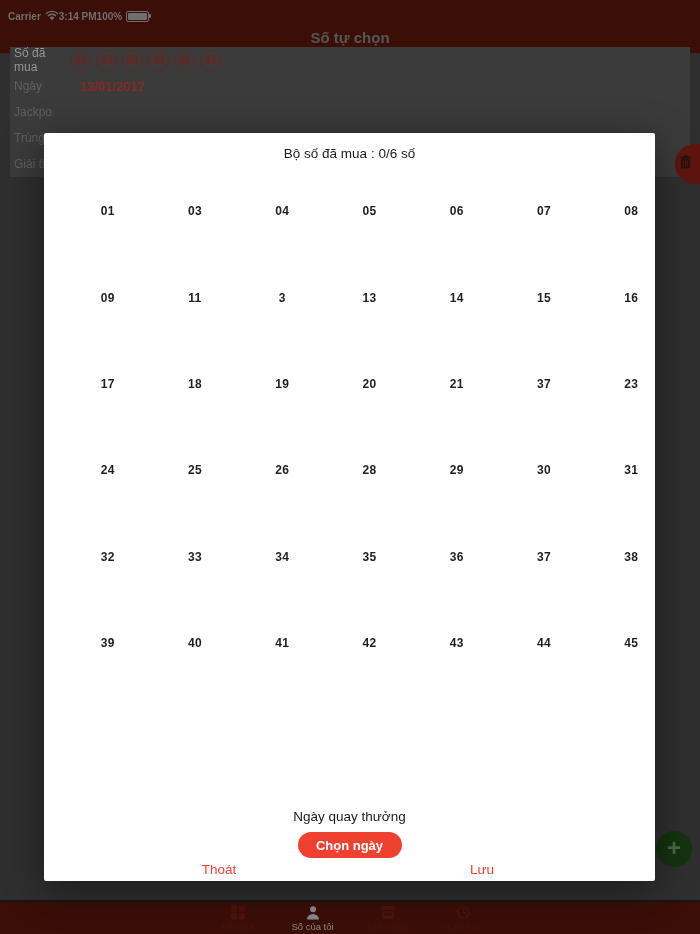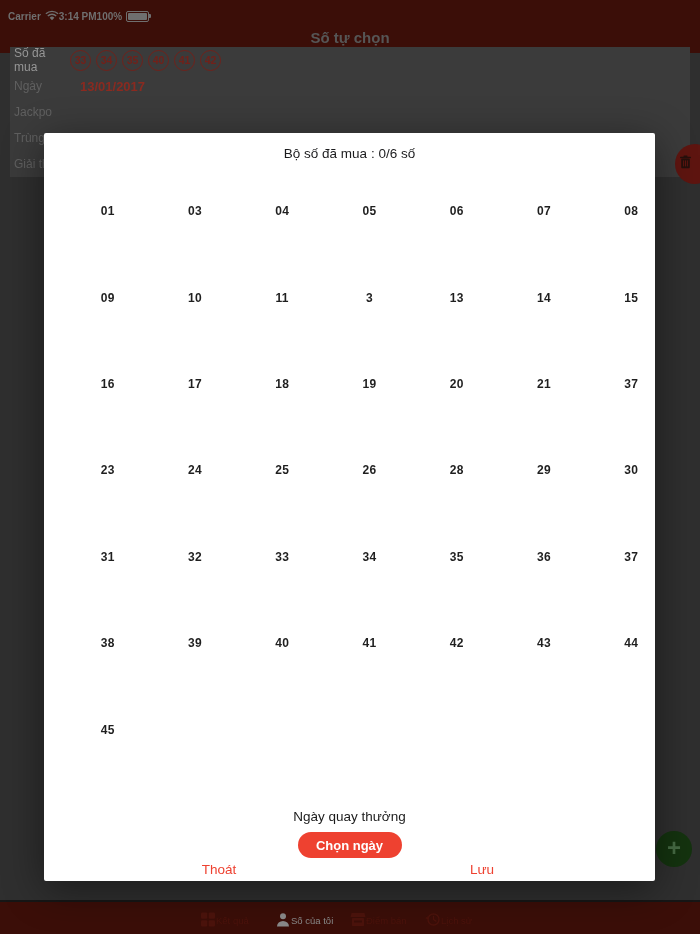--- a/index.html
+++ b/index.html
@@ -33,21 +33,21 @@
 
   .trash-fab{position:absolute;left:675px;top:144px;width:40px;height:40px;border-radius:50%;
     background:#5E1510;z-index:1;display:flex;align-items:center;padding-left:4px;box-sizing:border-box;}
   .fab{position:absolute;left:656px;top:831px;width:36px;height:36px;border-radius:50%;
     background:#14330F;z-index:3;display:flex;align-items:center;justify-content:center;}
   .fab span{color:#466B44;font-size:24px;font-weight:bold;line-height:1;margin-top:-2px;}
 
   .tab-bar{position:absolute;left:0;bottom:0;width:700px;height:32px;background:#3B0E08;
     border-top:2px solid #161616;box-sizing:content-box;z-index:1;
     display:flex;justify-content:center;}
-  .tab-item{width:75px;display:flex;align-items:center;justify-content:flex-start;
+  .tab-item{width:75px;display:flex;flex-direction:column;align-items:center;justify-content:flex-start;
     padding-top:3px;box-sizing:border-box;color:#4C130C;}
   .tab-item .tab-icon{height:15px;display:flex;align-items:center;}
   .tab-item .tab-label{font-size:9.5px;margin-top:1px;}
   .tab-item.selected{color:#8A8A8A;}
 
   
   .backdrop{position:absolute;inset:0;background:transparent;z-index:2;}
   .modal{position:absolute;left:44px;top:93px;width:611px;height:748px;background:#FFFFFF;
     border-radius:2px;z-index:4;box-shadow:0 8px 40px rgba(0,0,0,0.45);margin-top:40px;}
   .modal-title{position:absolute;top:13px;left:0;right:0;text-align:center;
@@ -190,21 +190,20 @@
     <div class="modal-title">Bộ số đã mua : 0/6 số</div>
     <div class="number-grid">
         <div class="number-cell">01</div>
         <div class="number-cell">03</div>
         <div class="number-cell">04</div>
         <div class="number-cell">05</div>
         <div class="number-cell">06</div>
         <div class="number-cell">07</div>
         <div class="number-cell">08</div>
         <div class="number-cell">09</div>
-        <div class="number-cell">10</div>
         <div class="number-cell">11</div>
         <div class="number-cell">3</div>
         <div class="number-cell">13</div>
         <div class="number-cell">14</div>
         <div class="number-cell">15</div>
         <div class="number-cell">16</div>
         <div class="number-cell">17</div>
         <div class="number-cell">18</div>
         <div class="number-cell">19</div>
         <div class="number-cell">20</div>

